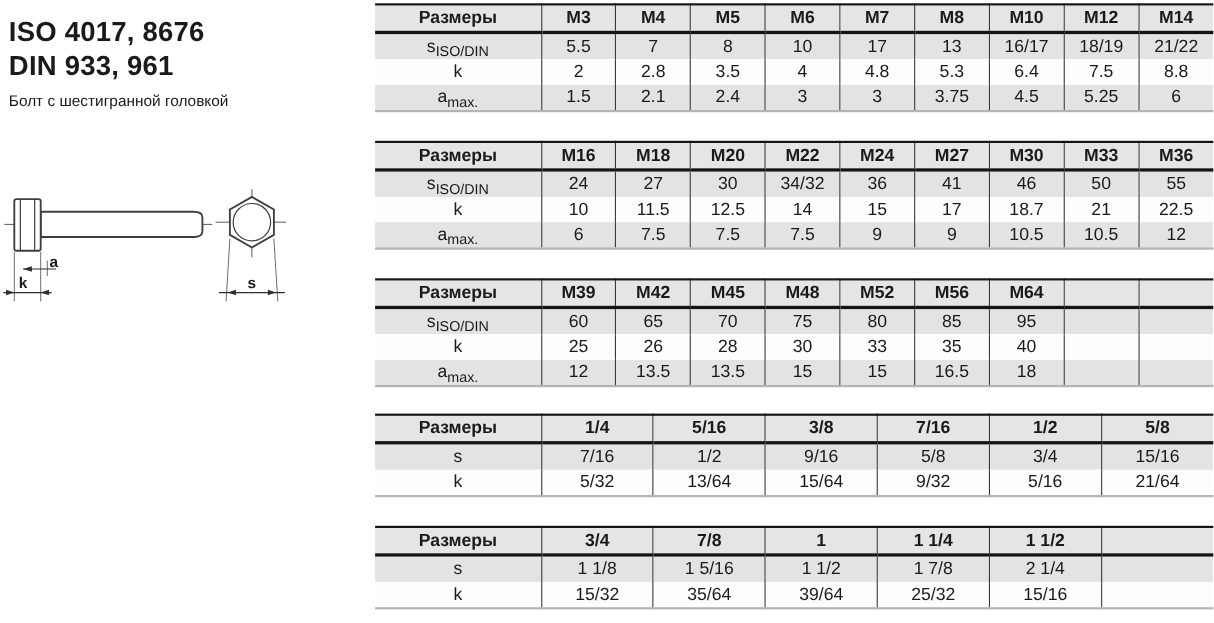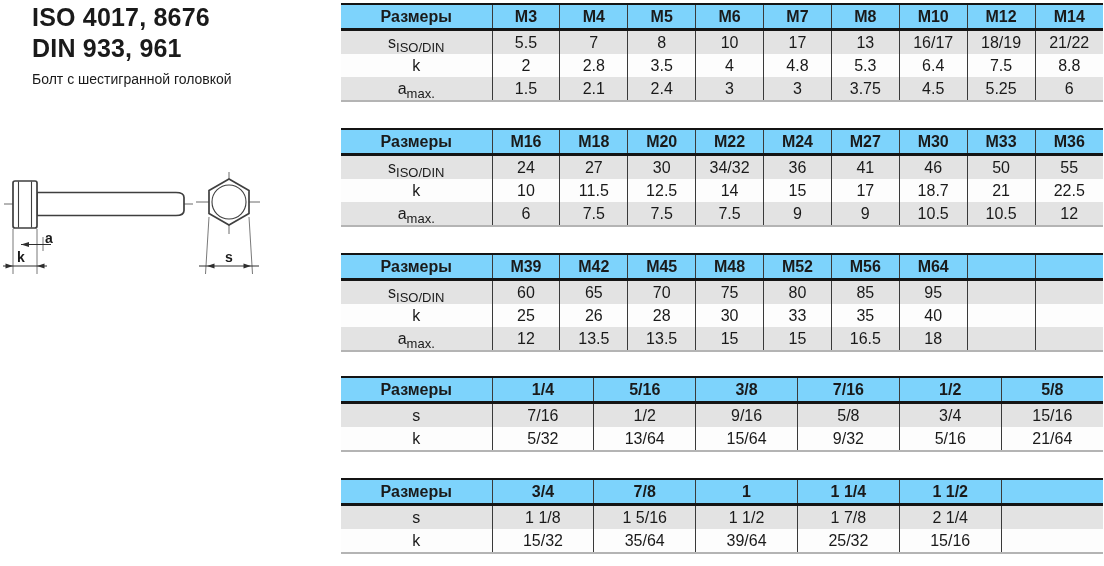--- a/index.html
+++ b/index.html
@@ -1,32 +1,32 @@
 <!DOCTYPE html>
 <html><head>
 <meta charset="utf-8">
 <style>
   html,body{margin:0;padding:0;background:#fff;width:1104px;height:566px;overflow:hidden;
     font-family:"Liberation Sans",sans-serif;color:#1a1a1a;}
   .page{position:relative;width:1104px;height:566px;background:#fff;}
 
   
-  .title-block{position:absolute;left:8px;top:2px;margin-left:24px;}
+  .title-block{position:absolute;left:8px;top:14px;}
   .title-line{font-size:25px;font-weight:bold;line-height:31px;letter-spacing:0.2px;}
   .desc-line{font-size:14px;font-weight:normal;line-height:30px;}
 
   
   .drawing{position:absolute;left:0;top:170px;width:270px;height:145px;}
 
   
   .dim-table{position:absolute;left:341px;width:762px;border-collapse:collapse;table-layout:fixed;
     border-top:2.5px solid #141414;border-bottom:2px solid #b4b4b4;font-size:16px;}
   .dim-table th,.dim-table td{height:23px;line-height:23px;padding:0;text-align:center;
     vertical-align:middle;white-space:nowrap;overflow:hidden;}
-  .dim-table thead th{background:#7dd3fc;font-weight:bold;border-bottom:3px solid #141414;}
+  .dim-table thead th{background:#e5e5e5;font-weight:bold;border-bottom:3px solid #141414;}
   .dim-table th + th,.dim-table td + td{border-left:1.4px solid #3a3a3a;}
   .dim-table tr.shaded td{background:#e3e3e3;}
   .dim-table tr.plain td{background:#fdfdfd;}
   .dim-table sub{font-size:13px;line-height:0;}
   .tbl1{top:3px}.tbl2{top:128px}.tbl3{top:253px}.tbl4{top:376px}.tbl5{top:478px}
 
   
   .ln{stroke:#3f3f3f;stroke-width:1.7;fill:#fff;}
   .ln-thin{stroke:#3f3f3f;stroke-width:1.1;fill:none;}
   .ext{stroke:#6a6a6a;stroke-width:0.9;fill:none;}

